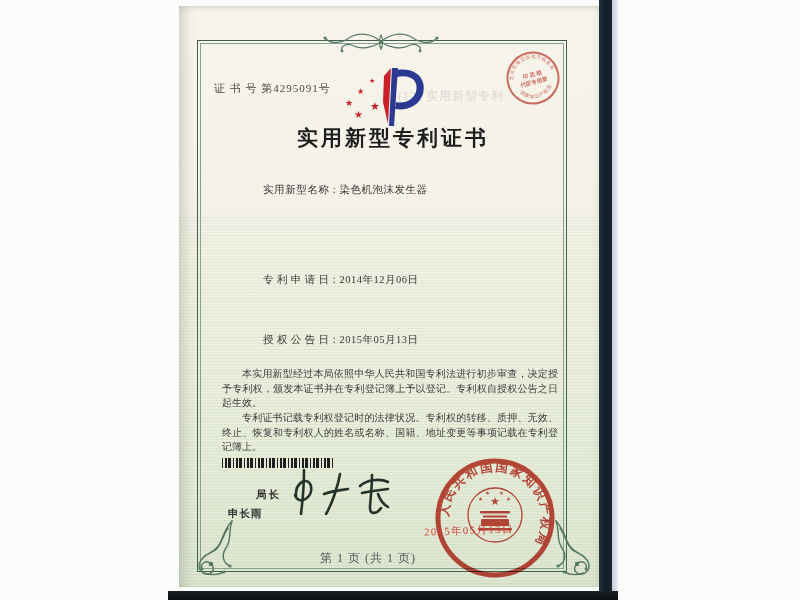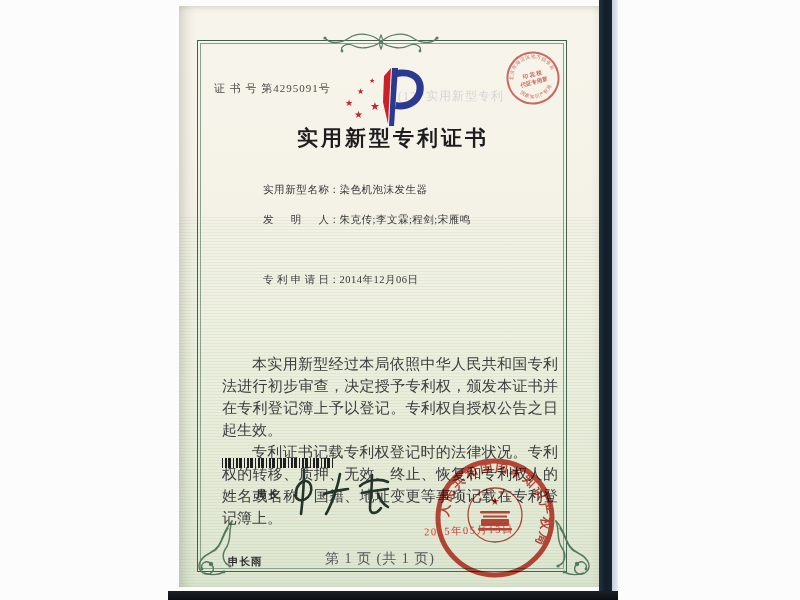--- a/index.html
+++ b/index.html
@@ -29,38 +29,38 @@
   .ghost-text{position:absolute;left:398px;top:88px;font-size:12px;letter-spacing:1px;
          color:rgba(105,115,150,.24);white-space:nowrap;}
   .cert-no{position:absolute;left:214px;top:81px;font-size:11px;color:#4a4a48;letter-spacing:1px;}
   .logo{position:absolute;left:343px;top:66px;}
   .title{position:absolute;left:197px;top:124px;width:368px;text-align:center;
          font-size:21px;font-weight:700;letter-spacing:3px;color:#1d1d1f;padding-left:12px;}
   .field-row{position:absolute;left:222px;font-size:10.5px;color:#38383a;white-space:nowrap;margin-left:41px;}
   .f1{top:183px}.f2{top:213px}.f3{top:243px}.f4{top:273px}.f5{top:303px}.f6{top:333px}
   .flabel{display:inline-block;width:66px;text-align:justify;text-align-last:justify;}
   .fvalue{letter-spacing:.5px;}
-  .paragraphs{position:absolute;left:222px;top:353px;width:336px;font-size:15px;line-height:1.47;
+  .paragraphs{position:absolute;left:222px;top:367px;width:336px;font-size:10px;line-height:1.47;
          color:#3c3c3e;text-align:justify;}
   .paragraphs p{margin:0;text-indent:2em;}
   .barcode{position:absolute;left:222px;top:458px;width:112px;height:10px;
          background:repeating-linear-gradient(90deg,#1e1e1e 0 1px,transparent 1px 3px,#1e1e1e 3px 5px,
          transparent 5px 6px,#1e1e1e 6px 9px,transparent 9px 11px);}
   .director-label{position:absolute;left:228px;top:488px;font-family:"Liberation Sans","DejaVu Sans",sans-serif;
          font-weight:700;font-size:10.5px;color:#2c2c2e;letter-spacing:2px;margin-left:28px;}
   .director-name{position:absolute;left:228px;top:507px;font-family:"Liberation Sans","DejaVu Sans",sans-serif;
-         font-weight:700;font-size:10.5px;color:#2c2c2e;letter-spacing:1px;margin-top:48px;}
+         font-weight:700;font-size:10.5px;color:#2c2c2e;letter-spacing:1px;}
   .signature{position:absolute;left:282px;top:462px;}
   .official-seal{position:absolute;left:432px;top:455px;mix-blend-mode:multiply;opacity:.92;}
   .seal-date{position:absolute;left:424px;top:523px;width:140px;font-size:10.5px;color:#cf3b31;
          letter-spacing:1.5px;transform:rotate(-2deg);white-space:nowrap;}
   .tax-stamp{position:absolute;left:505px;top:50px;transform:rotate(-14deg);
          mix-blend-mode:multiply;opacity:.85;}
-  .page-footer{position:absolute;left:300px;top:550px;width:160px;text-align:center;
-         font-size:14px;color:#55555a;letter-spacing:1px;}
+  .page-footer{position:absolute;left:288px;top:550px;width:160px;text-align:center;
+         font-size:12px;color:#55555a;letter-spacing:1px;}
 </style>
 </head>
 <body>
 
 <div class="stage">
   <div class="scan-bg-left"></div>
   <div class="paper"></div>
   <div class="edge-right-dark"></div>
   <div class="edge-right-light"></div>
   <div class="edge-bottom-dark"></div>
@@ -134,25 +134,25 @@
     <polygon fill="#cc2028" points="41,10 48,2 45,58 40,36"></polygon>
     <polygon fill="#2b3990" points="49,2 55,2 51,60 46,60"></polygon>
     <path fill="#2b3990" d="M54,4 C74,1 84,14 80,28 C76,40 64,45 52,43 L53,36 C62,38 70,34 73,26 C76,15 68,8 54,11 Z"></path>
   </svg>
 
   <div class="title">实用新型专利证书</div>
 
   <div class="field-row f1">
     <span class="flabel">实用新型名称</span><span>：</span><span class="fvalue">染色机泡沫发生器</span>
   </div>
-  <div class="field-row f2">
-    <span class="flabel">发明人</span><span>：</span><span class="fvalue">朱克传;李文霖;程剑;宋雁鸣</span>
-  </div>
   <div class="field-row f4">
     <span class="flabel">专利申请日</span><span>：</span><span class="fvalue">2014年12月06日</span>
+  </div>
+  <div class="field-row f6">
+    <span class="flabel">授权公告日</span><span>：</span><span class="fvalue">2015年05月13日</span>
   </div>
 
   <div class="paragraphs">
     <p>本实用新型经过本局依照中华人民共和国专利法进行初步审查，决定授予专利权，颁发本证书并在专利登记簿上予以登记。专利权自授权公告之日起生效。</p>
     <p>专利证书记载专利权登记时的法律状况。专利权的转移、质押、无效、终止、恢复和专利权人的姓名或名称、国籍、地址变更等事项记载在专利登记簿上。</p>
   </div>
 
   <div class="barcode"></div>
 
   <div class="director-label">局长</div>

